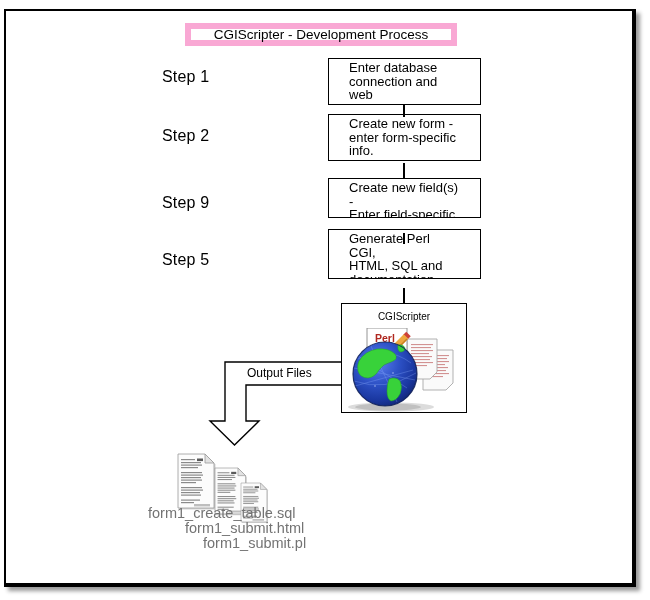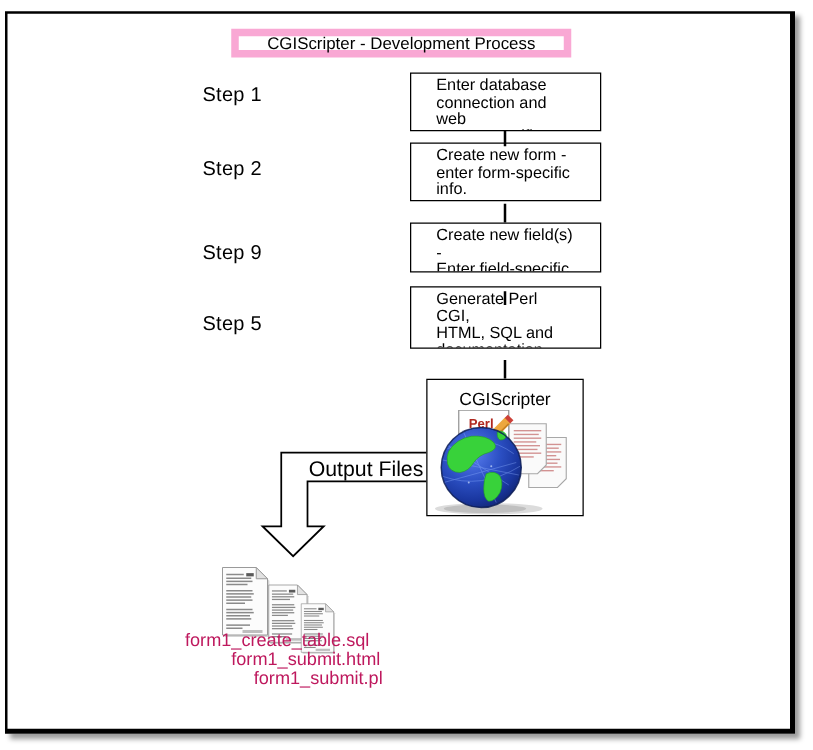--- a/index.html
+++ b/index.html
@@ -17,28 +17,28 @@
   .step-label{position:absolute;left:162px;font-size:16px;font-weight:normal;letter-spacing:.2px}
 
   .step-box{position:absolute;left:328px;width:153px;box-sizing:border-box;border:1px solid #000;
             background:#fff;font-size:13px;line-height:13.6px;padding:2px 20px 0;
             white-space:pre-line;overflow:hidden}
 
   .connector{position:absolute;left:403px;width:2px;background:#000}
 
   .gen-box{position:absolute;left:341px;top:303px;width:126px;height:110px;box-sizing:border-box;
            border:1px solid #000;background:#fff}
-  .gen-label{position:absolute;left:0;top:7px;width:100%;text-align:center;font-size:14px}
+  .gen-label{position:absolute;left:0;top:7px;width:100%;text-align:center;font-size:10px}
   .gen-icon{position:absolute;left:3px;top:24px}
 
   .arrow-svg{position:absolute;left:205px;top:355px}
-  .arrow-label{position:absolute;left:247px;top:366px;font-size:17px}
+  .arrow-label{position:absolute;left:247px;top:366px;font-size:12px}
 
   .docs-icon{position:absolute;left:175px;top:452px}
-  .filename{position:absolute;font-size:14.5px;color:#be185d;white-space:nowrap}
+  .filename{position:absolute;font-size:14.5px;color:#737373;white-space:nowrap}
 </style>
 </head>
 <body>
 
 <div class="frame"></div>
 
 <div class="title-box">
   <span>CGIScripter - Development Process</span>
 </div>
 

